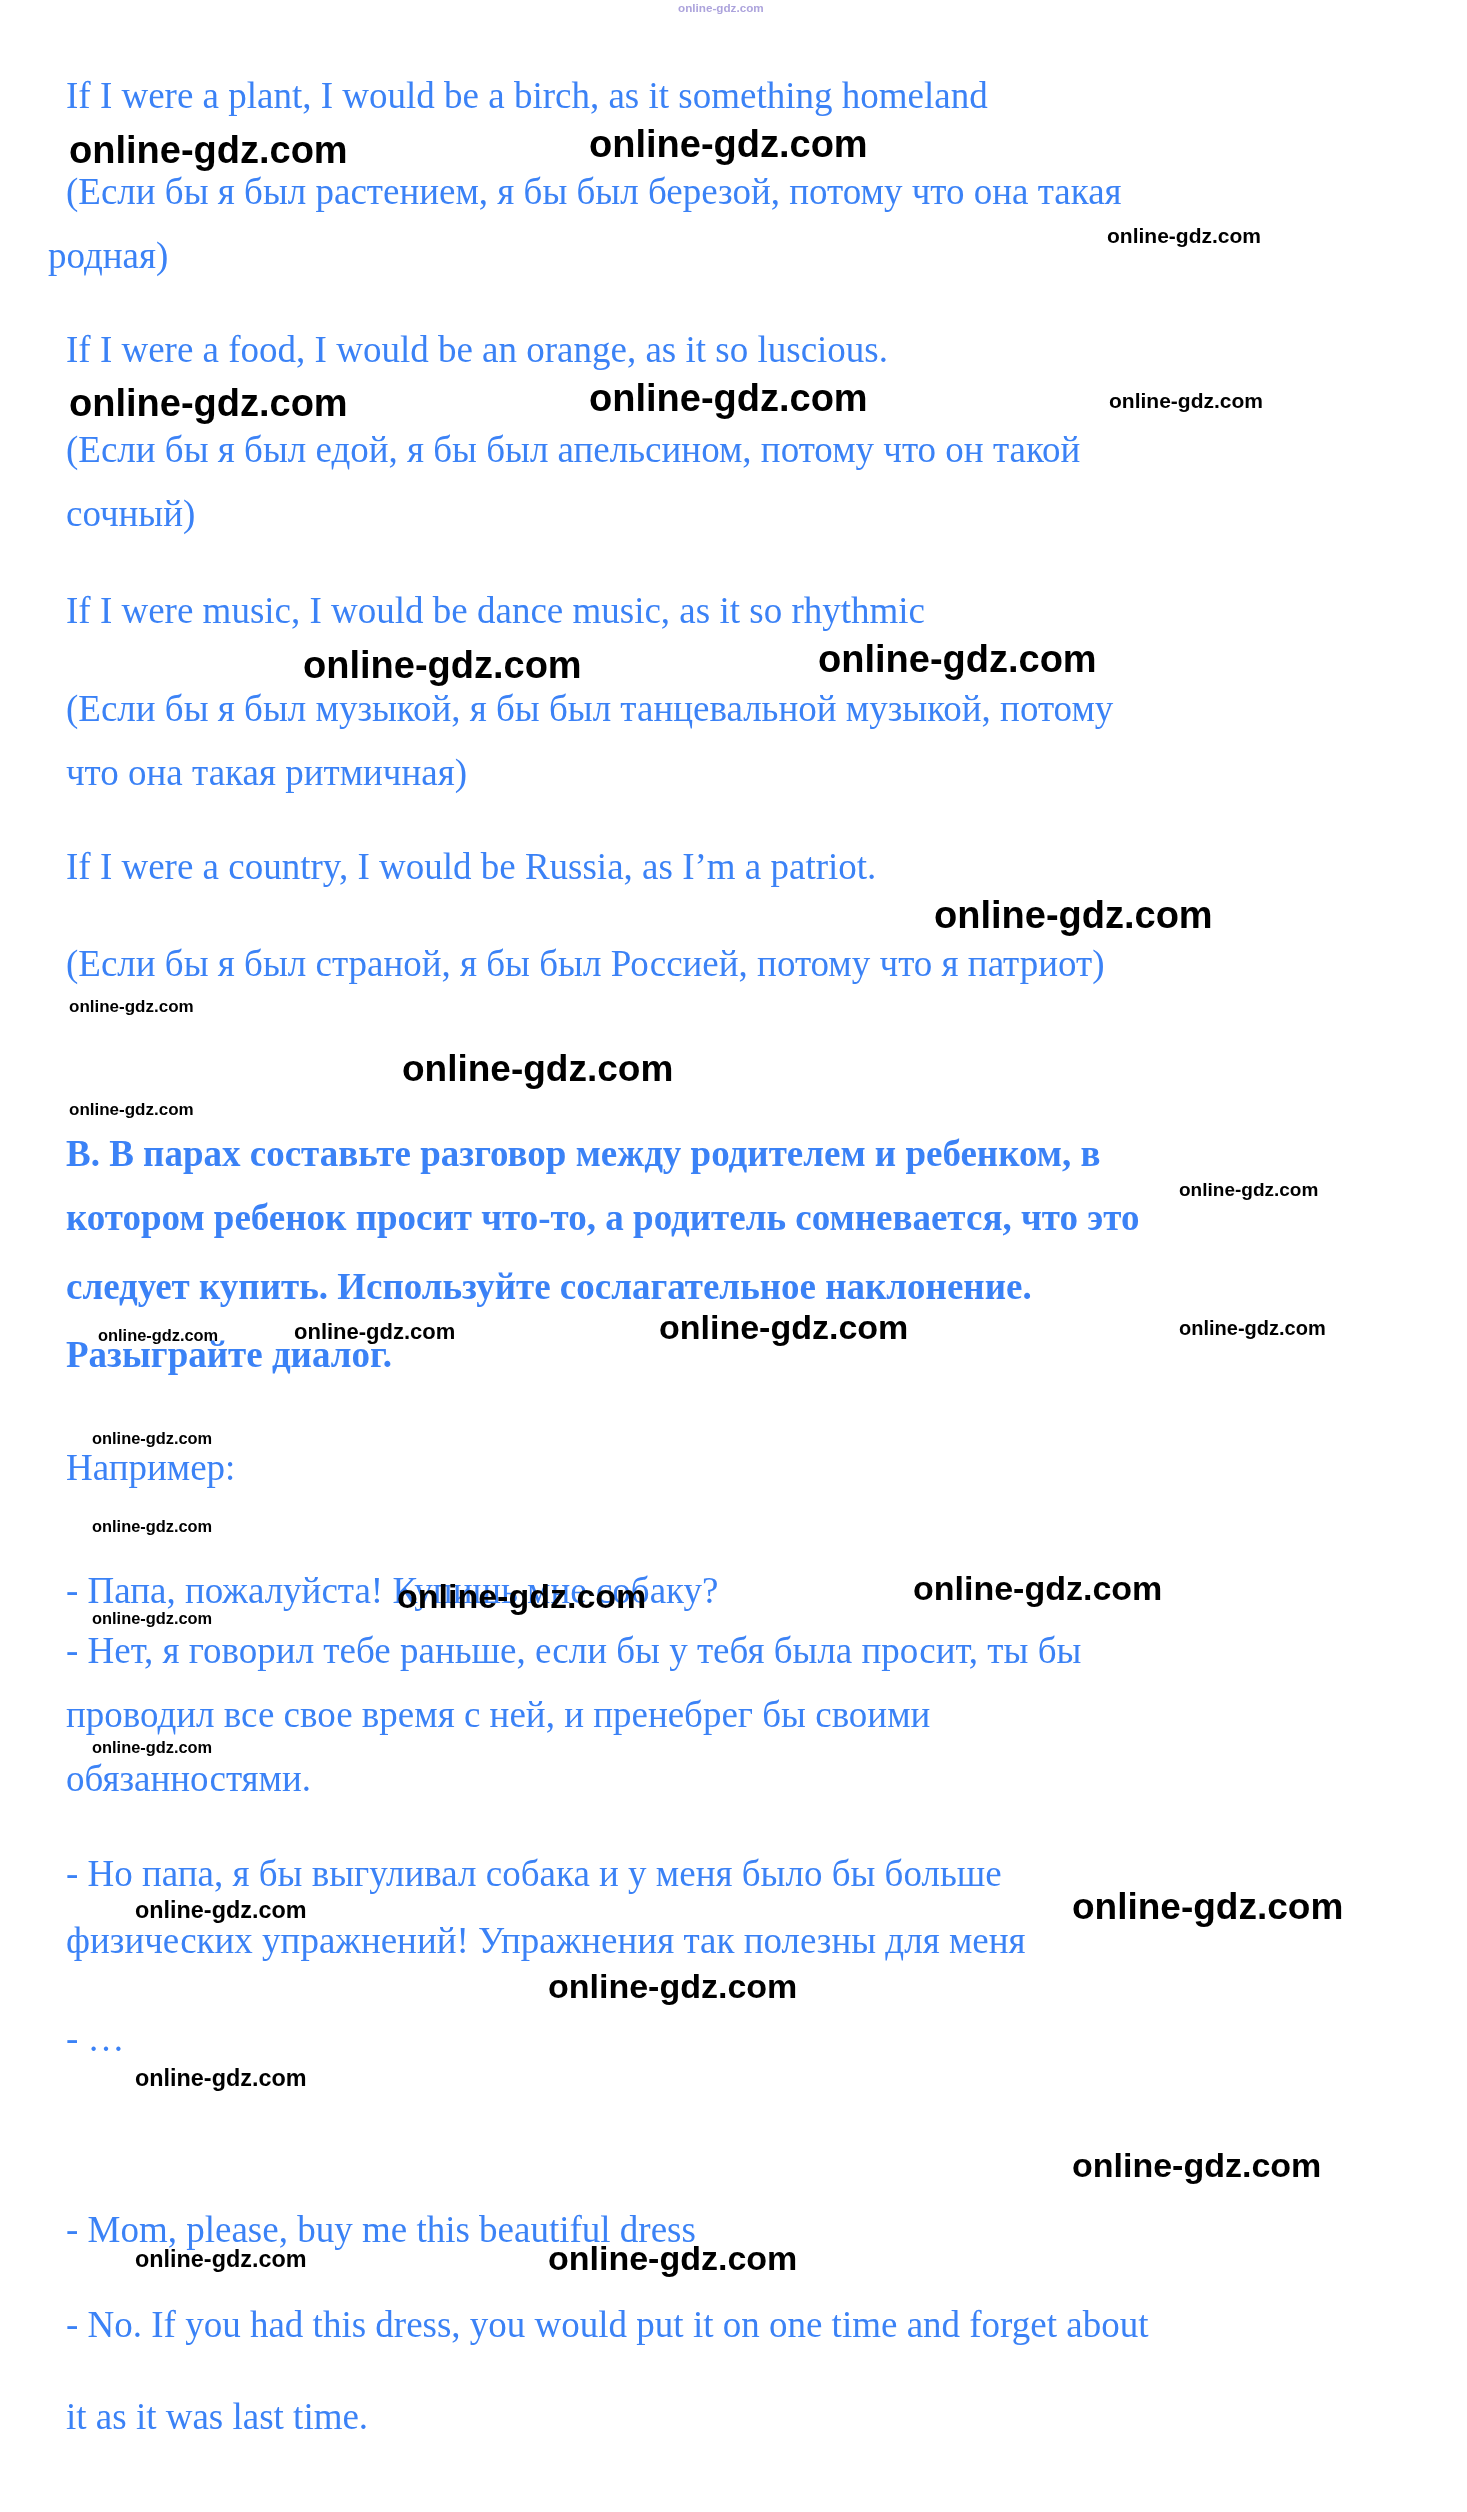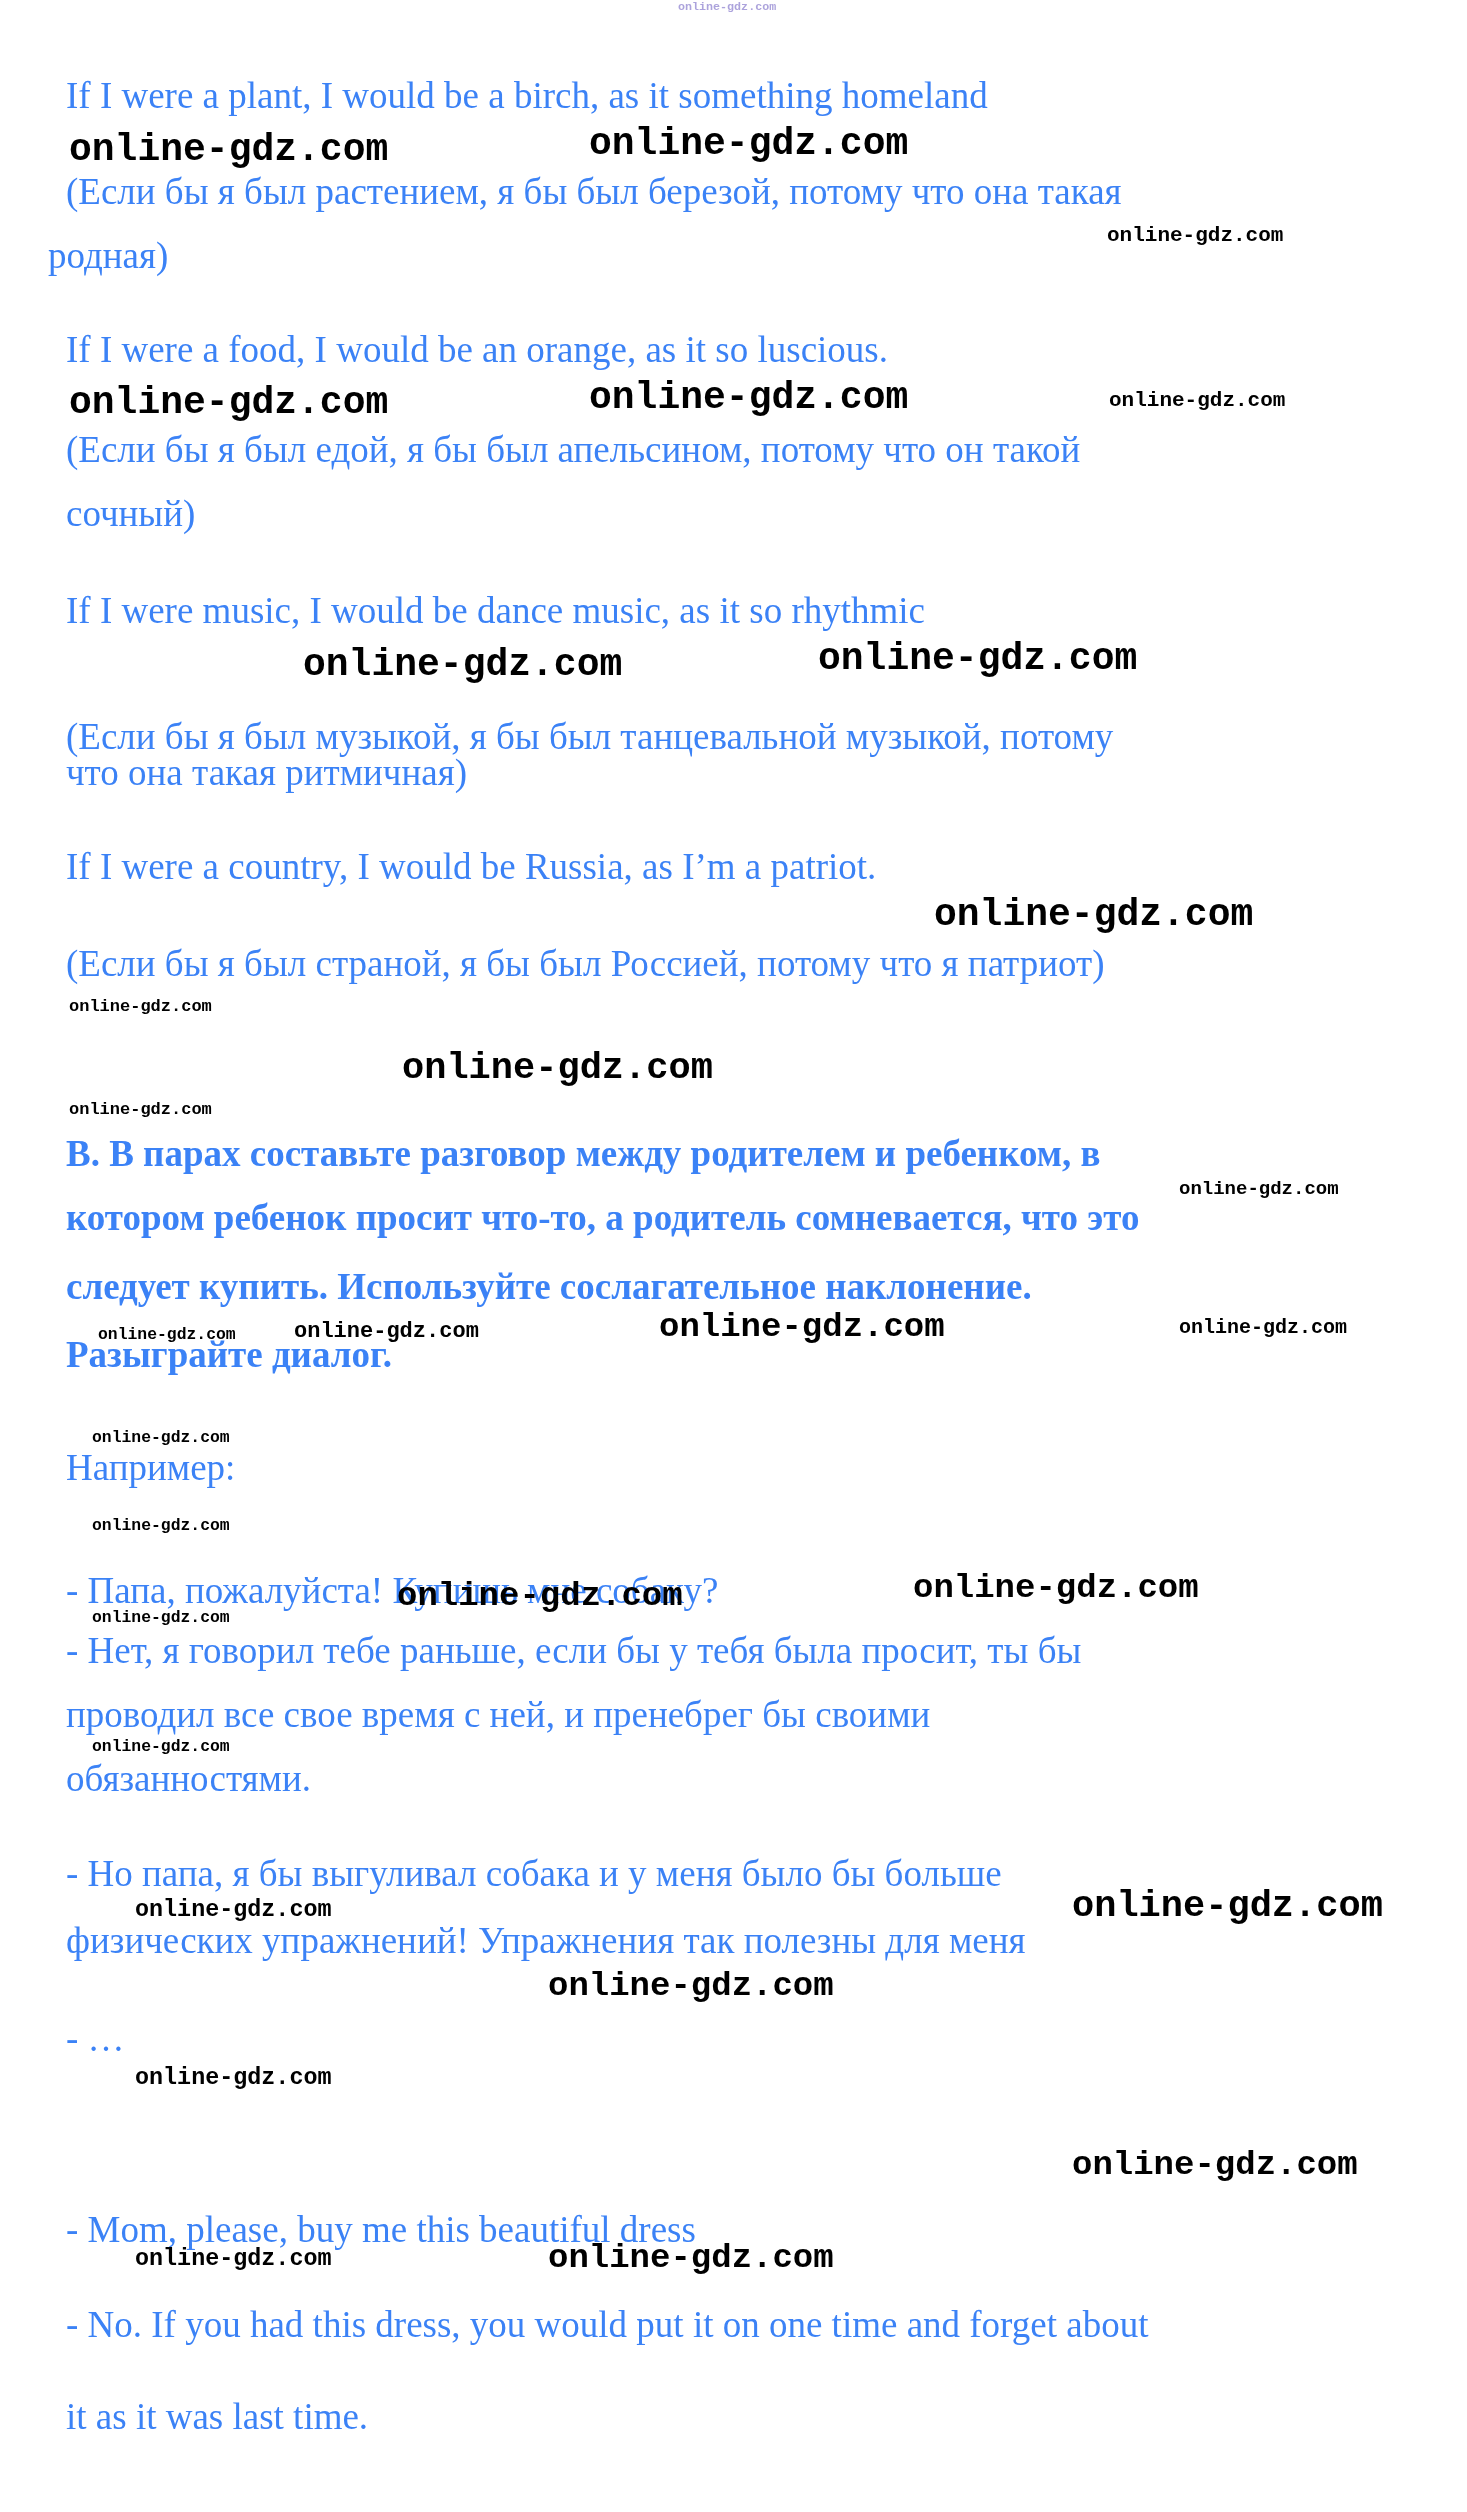--- a/index.html
+++ b/index.html
@@ -16,21 +16,21 @@
     position: absolute;
     white-space: nowrap;
     font-size: 37px;
     line-height: 1.2;
     color: #3b82f6;
   }
   .line.bold { font-weight: 700; }
   .wm {
     position: absolute;
     white-space: nowrap;
-    font-family: Liberation Mono, monospace;
+    font-family: Liberation Sans, sans-serif;
     font-weight: 700;
     color: #000000;
     line-height: 1;
   }
   .wm.top-wm {
     color: #9e93d6;
     font-weight: 700;
     opacity: 0.85;
   }
 </style>
@@ -51,21 +51,21 @@
   <span class="line" style="left:66px; top:328px;">If I were a food, I would be an orange, as it so luscious.</span>
   <span class="wm" style="left:69px; top:384px; font-size:38px;">online-gdz.com</span>
   <span class="wm" style="left:589px; top:379px; font-size:38px;">online-gdz.com</span>
   <span class="wm" style="left:1109px; top:390px; font-size:21px;">online-gdz.com</span>
   <span class="line" style="left:66px; top:428px;">(Если бы я был едой, я бы был апельсином, потому что он такой</span>
   <span class="line" style="left:66px; top:492px;">сочный)</span>
 
   <span class="line" style="left:66px; top:589px;">If I were music, I would be dance music, as it so rhythmic</span>
   <span class="wm" style="left:303px; top:646px; font-size:38px;">online-gdz.com</span>
   <span class="wm" style="left:818px; top:640px; font-size:38px;">online-gdz.com</span>
-  <span class="line" style="left:66px; top:715px;">(Если бы я был музыкой, я бы был танцевальной музыкой, потому</span>
+  <span class="line" style="left:66px; top:687px;">(Если бы я был музыкой, я бы был танцевальной музыкой, потому</span>
   <span class="line" style="left:66px; top:751px;">что она такая ритмичная)</span>
 
   <span class="line" style="left:66px; top:845px;">If I were a country, I would be Russia, as I’m a patriot.</span>
   <span class="wm" style="left:934px; top:896px; font-size:38px;">online-gdz.com</span>
   <span class="line" style="left:66px; top:942px;">(Если бы я был страной, я бы был Россией, потому что я патриот)</span>
   <span class="wm" style="left:69px; top:998px; font-size:17px;">online-gdz.com</span>
 
   <span class="wm" style="left:402px; top:1050px; font-size:37px;">online-gdz.com</span>
   <span class="wm" style="left:69px; top:1101px; font-size:17px;">online-gdz.com</span>
 

